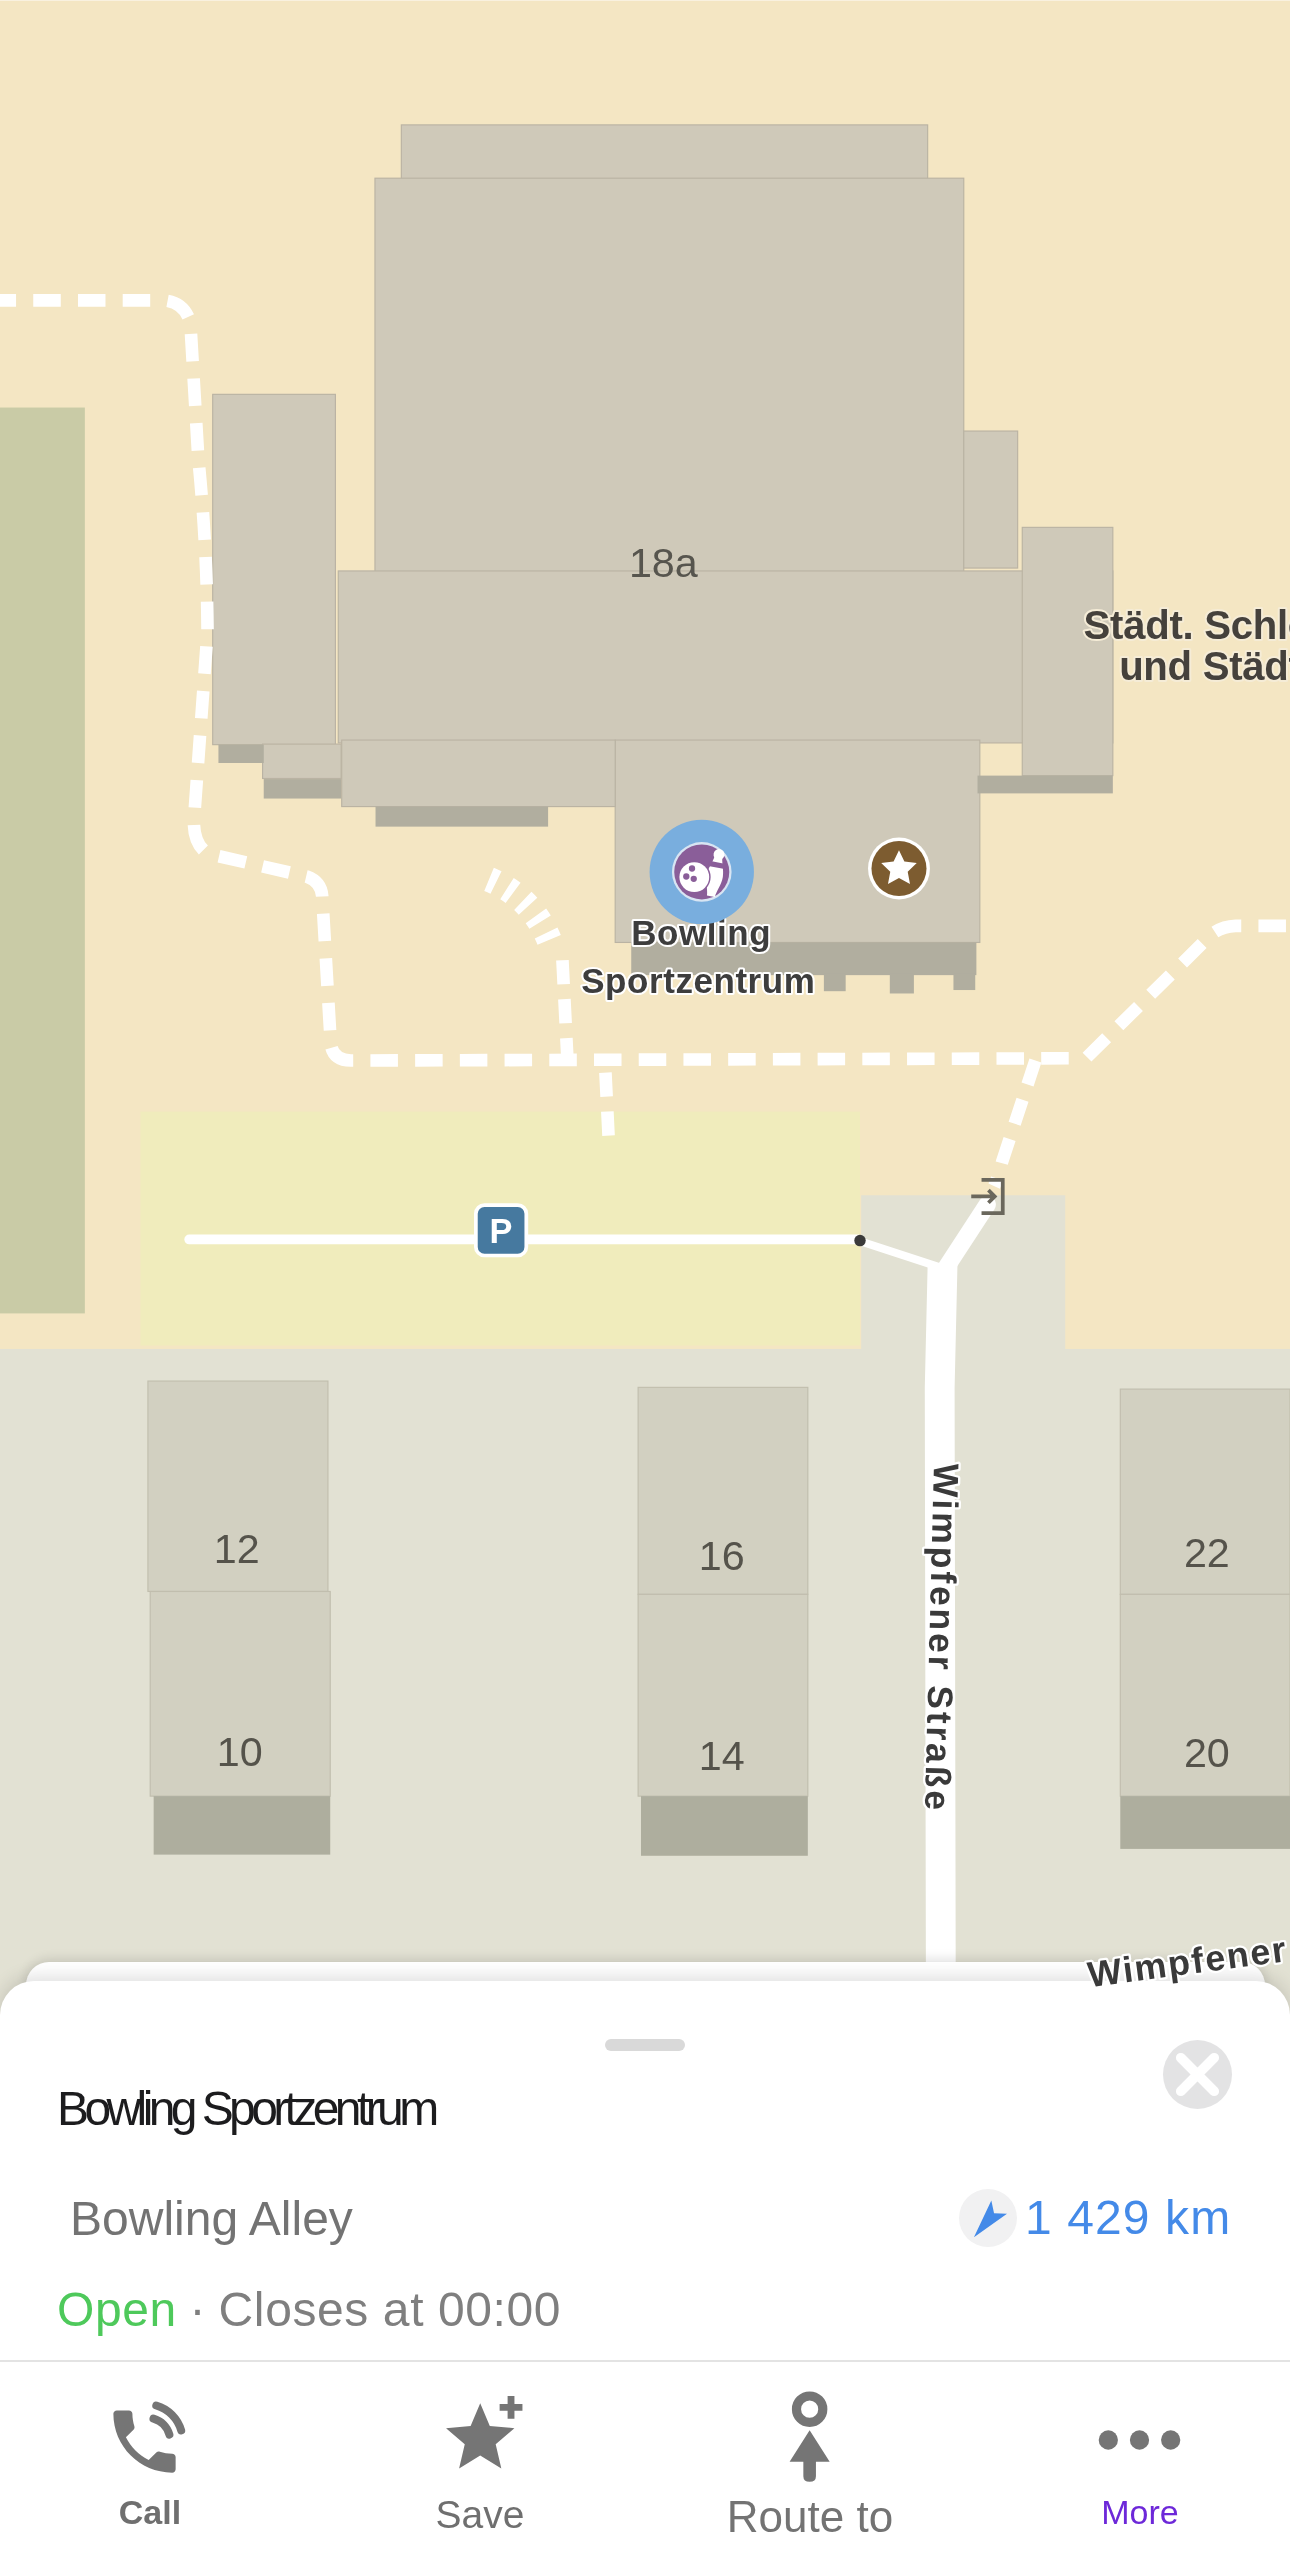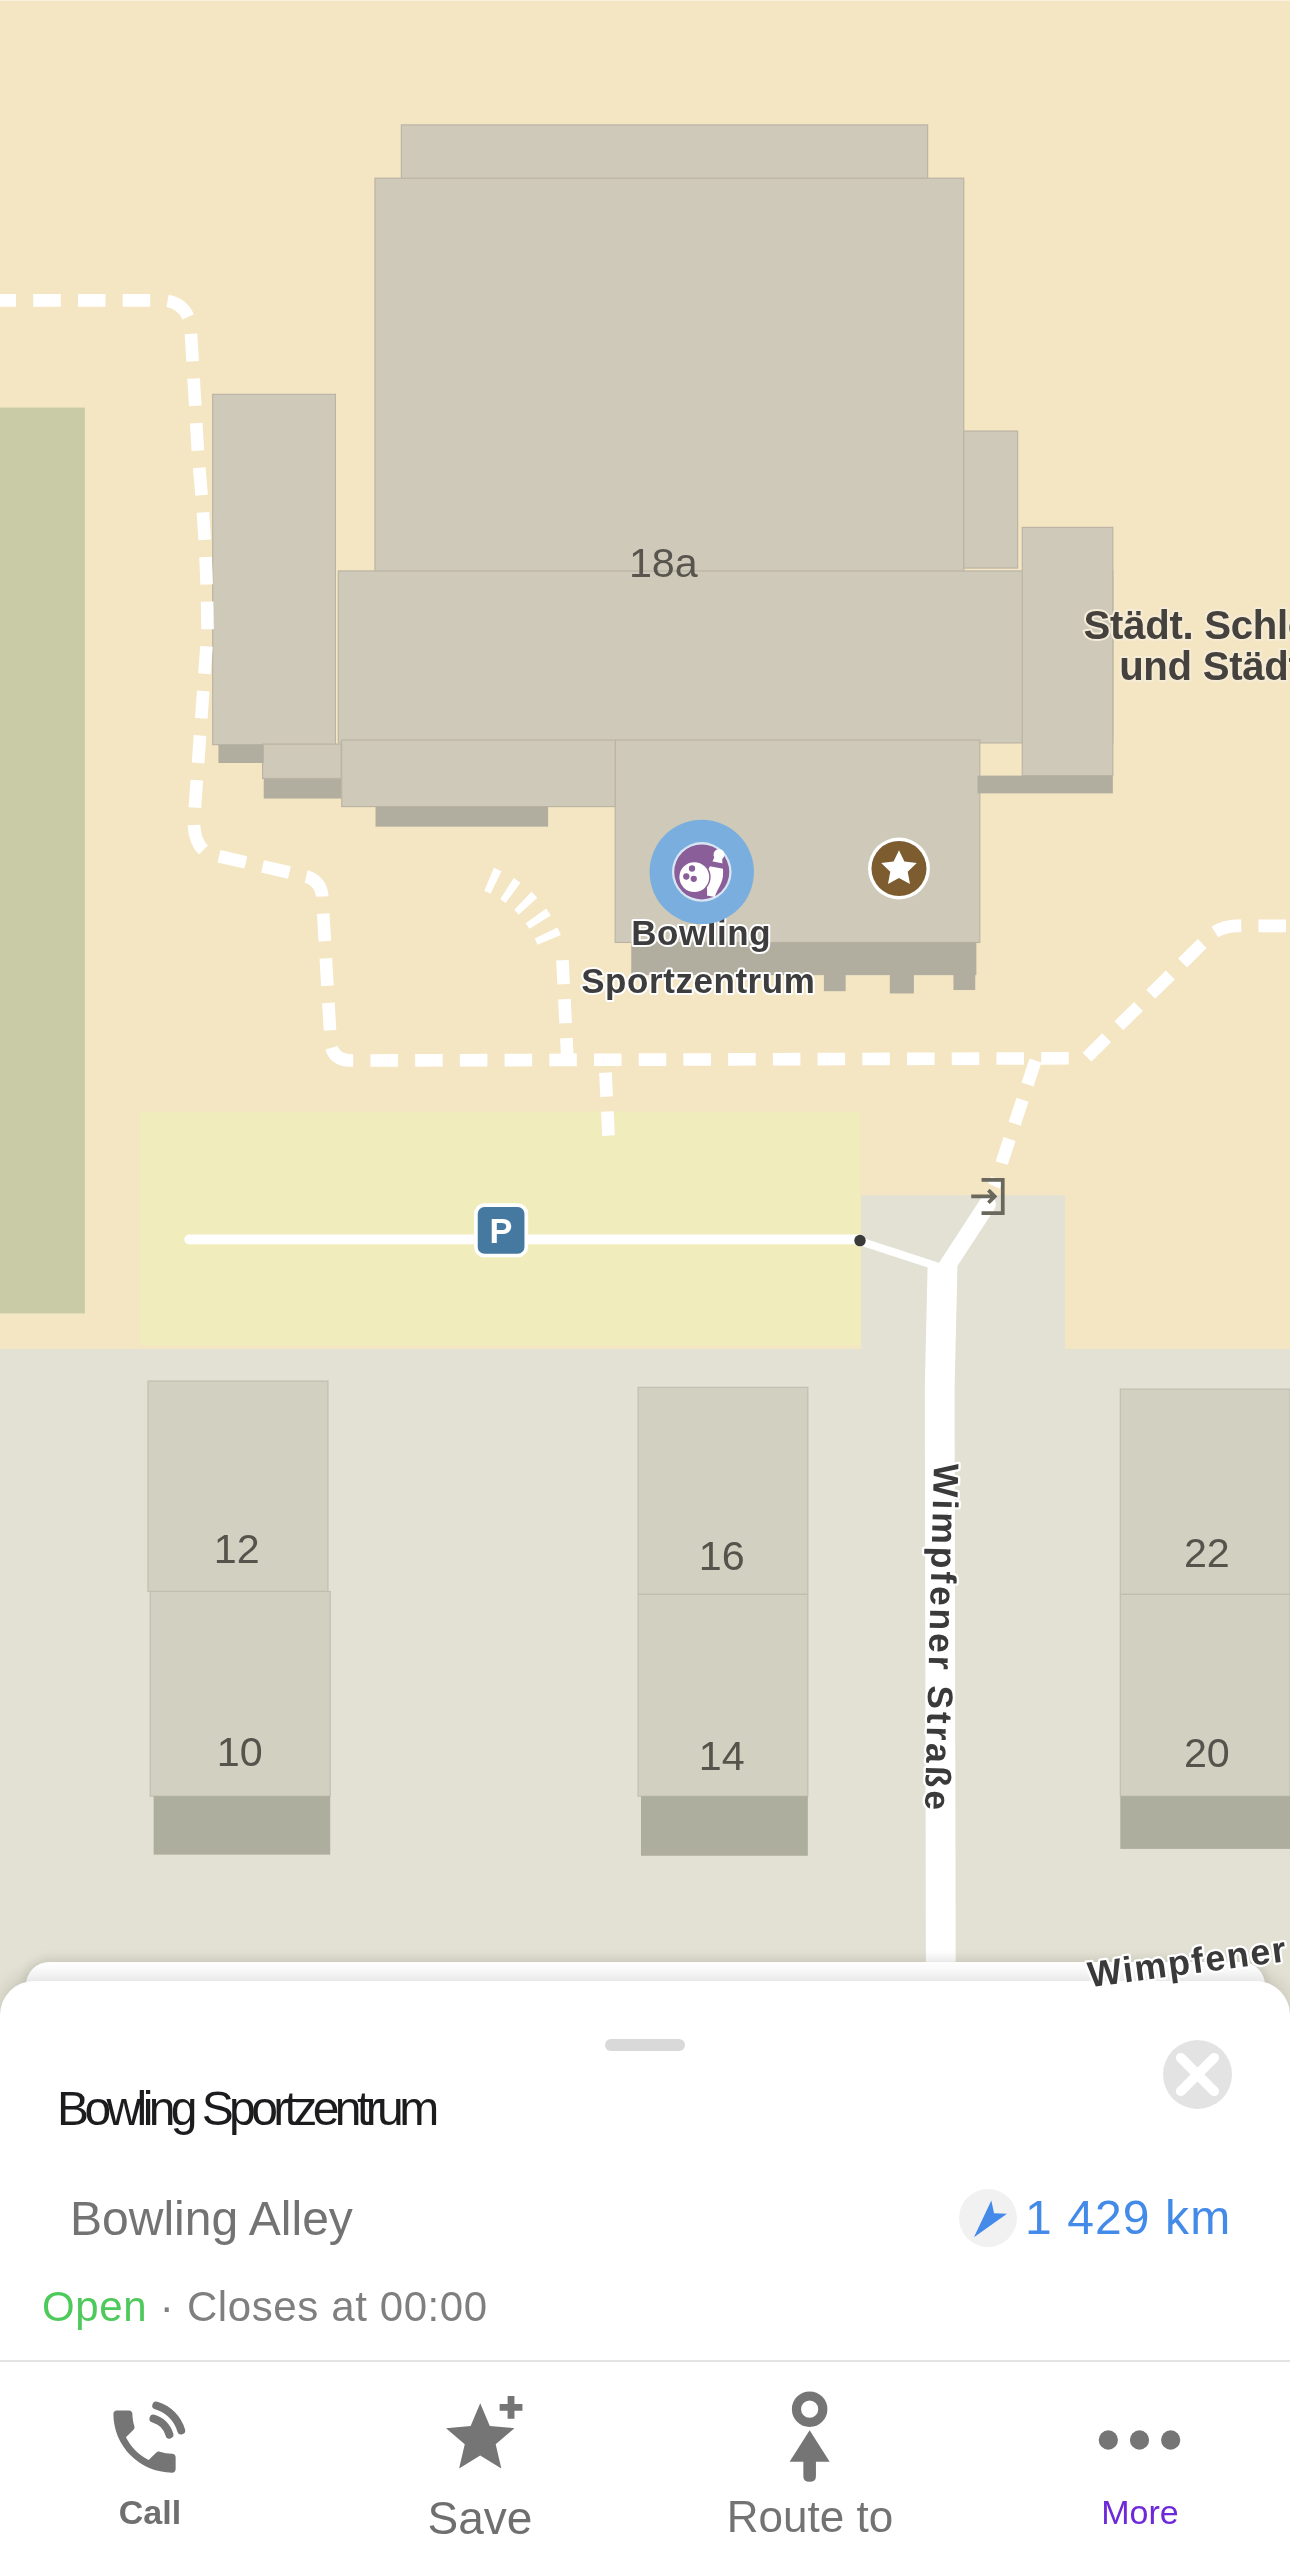--- a/index.html
+++ b/index.html
@@ -175,37 +175,37 @@
 
 <svg class="abs" style="left:959px;top:2189px;" width="58" height="58" viewBox="0 0 102 102">
   <circle cx="51" cy="51" r="51" fill="#f1f1f2"></circle>
   <g transform="translate(52,54) rotate(-140)">
     <path d="M 0,-40 L 18,29 L 0,15 L -18,29 Z" fill="#448ae8"></path>
   </g>
 </svg>
 
 <div class="abs" style="left:1025px;top:2194px;font-size:48px;color:#448ae8;line-height:1;letter-spacing:1.1px;">1 429 km</div>
 
-<div class="abs" style="left:42px;top:2286px;font-size:42px;line-height:1;color:#7f7f7f;letter-spacing:0.6px;"><span style="color:#4ec95b;">Open</span><span style="margin:0 12.6px;">·</span>Closes at 00:00</div>
+<div class="abs" style="left:57px;top:2286px;font-size:48px;line-height:1;color:#7f7f7f;letter-spacing:0.6px;"><span style="color:#4ec95b;">Open</span><span style="margin:0 12.6px;">·</span>Closes at 00:00</div>
 
 <div class="abs" style="left:0;top:2360px;width:1290px;height:1.7px;background:#e3e3e3;"></div>
 
 <svg class="abs" style="left:103px;top:2400px;" width="83" height="83" viewBox="0 0 24 24">
   <path d="M6.62 10.79c1.44 2.83 3.76 5.14 6.59 6.59l2.2-2.2c.27-.27.67-.36 1.02-.24 1.12.37 2.33.57 3.57.57.55 0 1 .45 1 1V20c0 .55-.45 1-1 1-9.39 0-17-7.61-17-17 0-.55.45-1 1-1h3.5c.55 0 1 .45 1 1 0 1.25.2 2.45.57 3.57.11.35.03.74-.25 1.02l-2.2 2.2z" fill="#757575"></path>
   <path d="M14.6 5.4 a6.6 6.6 0 0 1 4.6 4.6 M15.4 1.6 a10.6 10.6 0 0 1 7.2 7.2" fill="none" stroke="#757575" stroke-width="2.3" stroke-linecap="round"></path>
 </svg>
 
 <div class="abs" style="left:150px;top:2495px;transform:translateX(-50%);font-size:34px;color:#6f6f6f;line-height:1;font-weight:bold;">Call</div>
 
 <svg class="abs" style="left:434px;top:2391px;" width="97" height="92" viewBox="0 0 170 160">
   <path d="M81.0,21.0 L97.8,60.9 L140.9,64.5 L108.1,92.8 L118.0,135.0 L81.0,112.5 L44.0,135.0 L53.9,92.8 L21.1,64.5 L64.2,60.9 Z" fill="#757575"></path>
   <path d="M135,8 L135,48 M115,28 L155,28" stroke="#757575" stroke-width="12"></path>
 </svg>
 
-<div class="abs" style="left:480px;top:2495px;transform:translateX(-50%);font-size:46px;color:#6f6f6f;line-height:1;">Save</div>
+<div class="abs" style="left:480px;top:2495px;transform:translateX(-50%);font-size:39px;color:#6f6f6f;line-height:1;">Save</div>
 
 <svg class="abs" style="left:769px;top:2390px;" width="83" height="95" viewBox="0 0 145 165">
   <circle cx="71" cy="33" r="23" fill="none" stroke="#757575" stroke-width="16"></circle>
   <path d="M 71,70 L 106,125 L 82,125 L 82,150 Q 82,160 71,160 Q 60,160 60,150 L 60,125 L 36,125 Z" fill="#757575"></path>
 </svg>
 
 <div class="abs" style="left:810px;top:2495px;transform:translateX(-50%);font-size:44px;color:#737373;line-height:1;">Route to</div>
 
 <svg class="abs" style="left:1088px;top:2423px;" width="103" height="34" viewBox="0 0 180 60">
   <circle cx="35" cy="30" r="17" fill="#757575"></circle>

